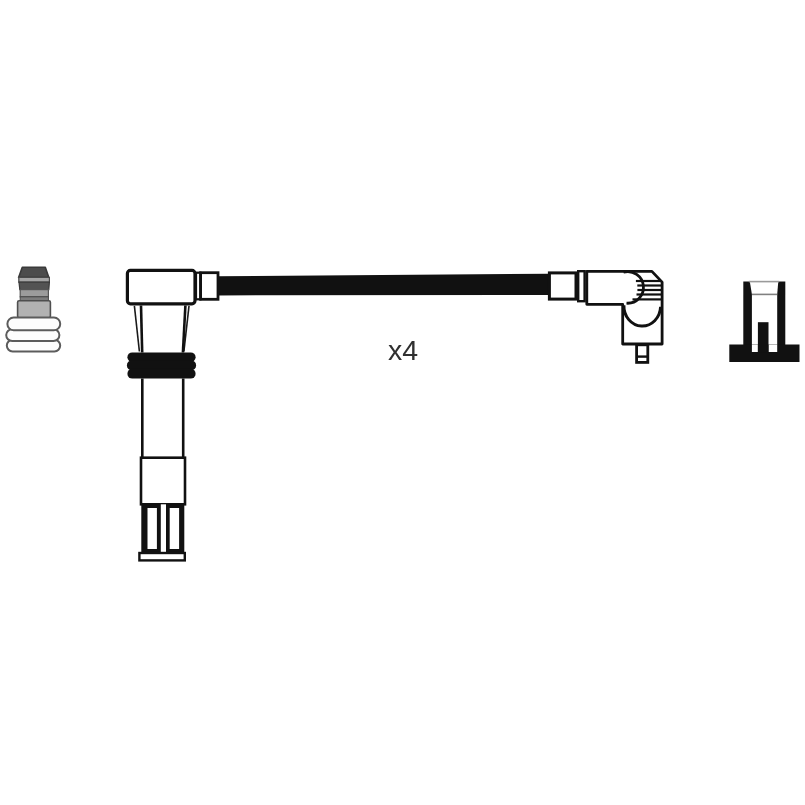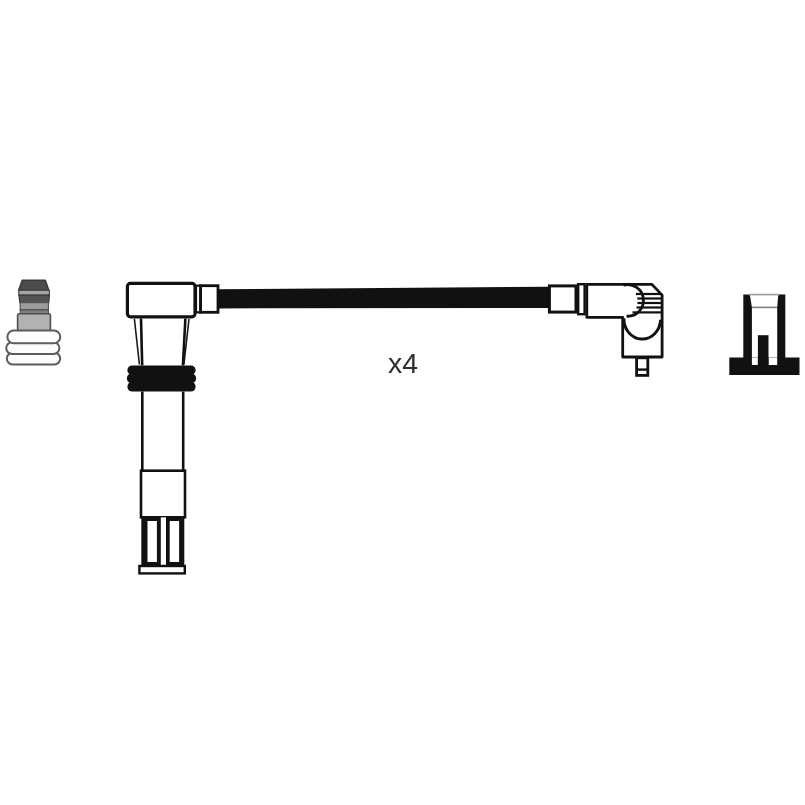--- a/index.html
+++ b/index.html
@@ -1,16 +1,16 @@
 <!DOCTYPE html>
 <html><head>
 <meta charset="utf-8">
 <style>
   html,body{margin:0;padding:0;background:#ffffff;}
-  .page{position:relative;width:805px;height:645px;background:#14b8a6;font-family:"Liberation Sans", sans-serif;margin-top:13px;}
+  .page{position:relative;width:805px;height:645px;background:#14b8a6;font-family:"Liberation Sans", sans-serif;}
 </style>
 </head>
 <body>
 <div class="page">
 <svg width="805" height="805" viewBox="0 0 805 805" xmlns="http://www.w3.org/2000/svg">
 
   <rect x="0" y="0" width="805" height="805" fill="#ffffff"></rect>
 
   <g>
     <path d="M22.3 267.2 L45.3 267.2 L48.8 277.4 L18.6 277.4 Z" fill="#4c4c4c" stroke="#3a3a3a" stroke-width="1.6" stroke-linejoin="round"></path>

